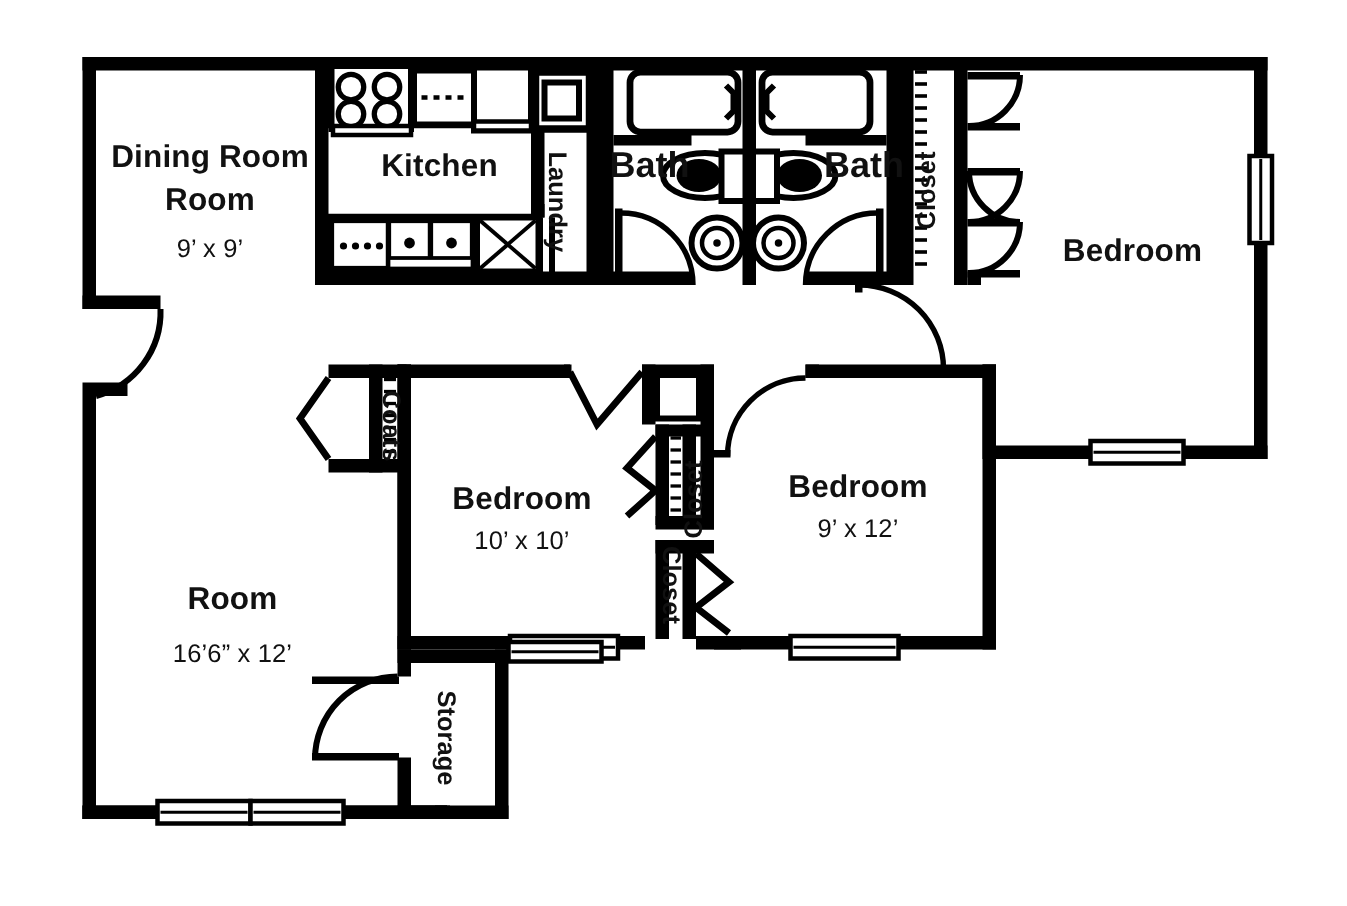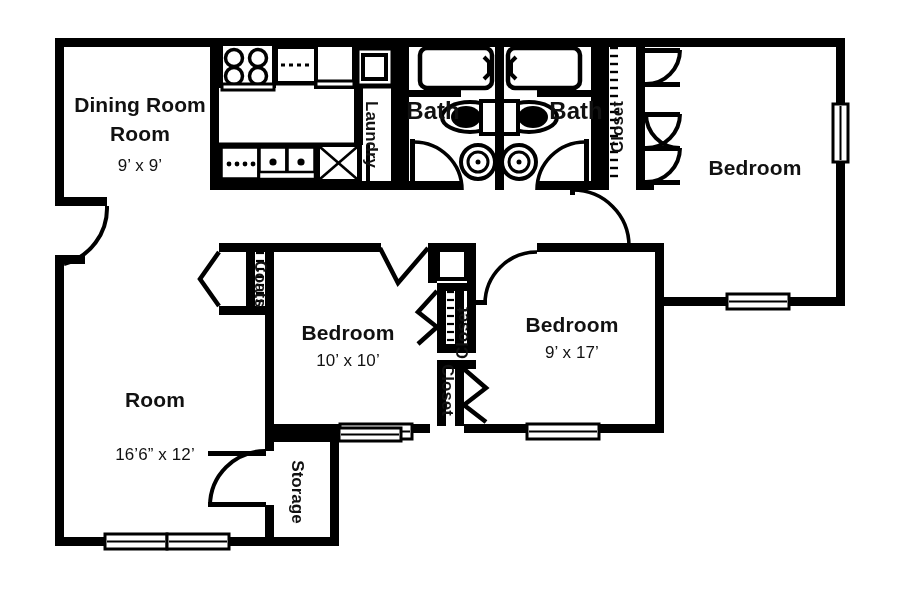--- a/index.html
+++ b/index.html
@@ -375,34 +375,35 @@
         <line x1="169" y1="541.5" x2="227" y2="541.5" stroke="#000" stroke-width="2"></line>
       </g>
     </g>
 
   </svg>
 
   <div class="lbl room-name" style="left:60px;top:94px;width:160px;">Dining Room</div>
   <div class="lbl room-name" style="left:60px;top:123px;width:160px;">Room</div>
   <div class="lbl room-dim" style="left:60px;top:157px;width:160px;">9’ x 9’</div>
 
+  <div class="lbl room-name" style="left:223px;top:100px;width:140px;">Kitchen</div>
 
   <div class="lbl bath-lbl" style="left:402px;top:98px;width:62px;">Bath</div>
   <div class="lbl bath-lbl" style="left:545px;top:98px;width:62px;">Bath</div>
 
   <div class="lbl room-name" style="left:675px;top:157px;width:160px;">Bedroom</div>
 
   <div class="lbl room-name" style="left:268px;top:322px;width:160px;">Bedroom</div>
   <div class="lbl room-dim" style="left:268px;top:352px;width:160px;text-align:center;">10’ x 10’</div>
 
   <div class="lbl room-name" style="left:492px;top:314px;width:160px;">Bedroom</div>
-  <div class="lbl room-dim" style="left:492px;top:344px;width:160px;">9’ x 17’</div>
+  <div class="lbl room-dim" style="left:492px;top:344px;width:160px;">9’ x 12’</div>
 
   <div class="lbl room-name" style="left:75px;top:389px;width:160px;">Room</div>
-  <div class="lbl room-dim" style="left:75px;top:446px;width:160px;">16’6” x 12’</div>
+  <div class="lbl room-dim" style="left:75px;top:427px;width:160px;">16’6” x 12’</div>
 
   <div class="vlabel down" style="left:343px;top:119px;width:56px;text-align:center;">Laundry</div>
 
   <div class="vlabel up" style="left:590px;top:117px;width:56px;text-align:center;">Closet</div>
 
   <div class="vlabel down" style="left:232px;top:274px;width:56px;text-align:center;">Coats</div>
 
   <div class="vlabel up" style="left:435px;top:323px;width:56px;text-align:center;">Closet</div>
 
   <div class="vlabel down" style="left:419px;top:380px;width:56px;text-align:center;">Closet</div>

